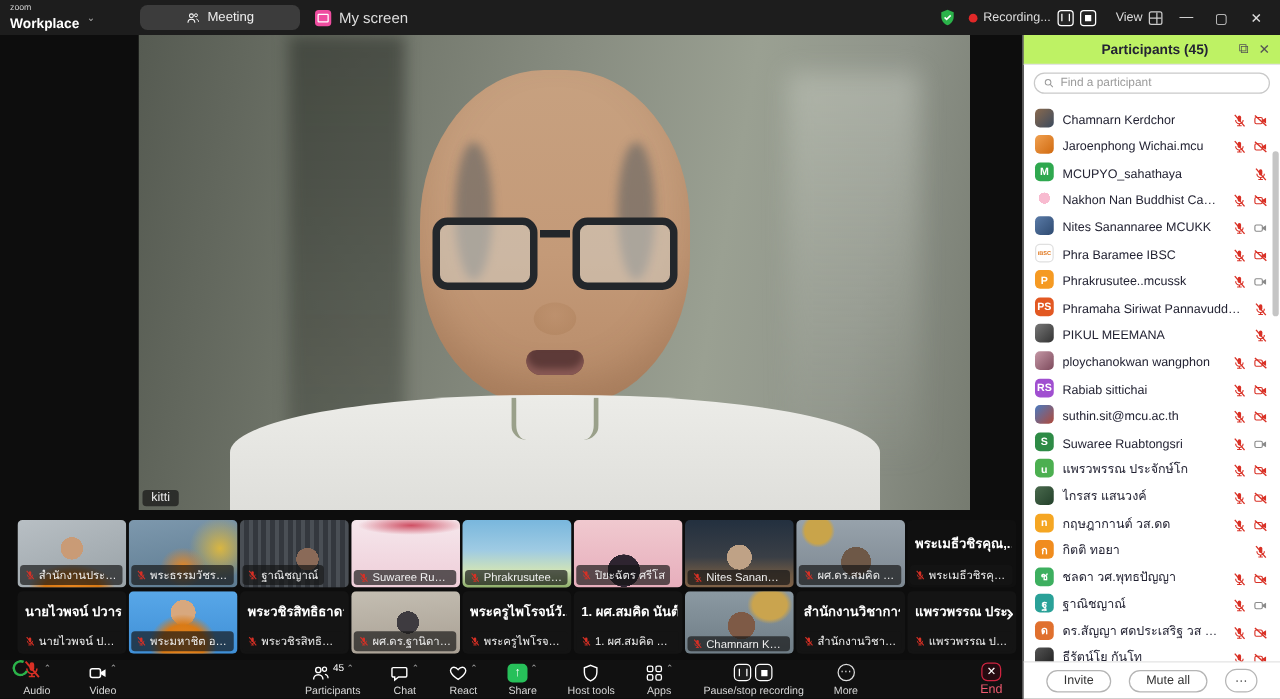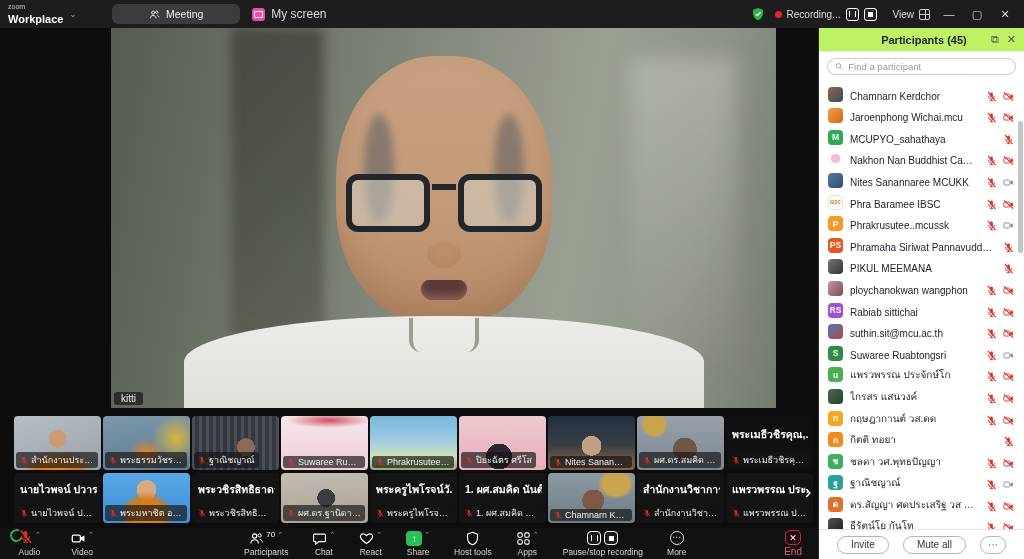--- a/index.html
+++ b/index.html
@@ -437,21 +437,21 @@
               </span>
             <span class="lab">Video</span>
           </div>
         </div>
         <div class="tcenter">
           <div class="titem">
             <span class="irow">
                 <svg class="ticon" style="color:#fff">
                   <use href="#i-people"></use>
                 </svg>
-                <span class="badge45">70</span>
+                <span class="badge45">45</span>
                 <span class="chev">⌃</span>
               </span>
             <span class="lab">Participants</span>
           </div>
           <div class="titem">
             <span class="irow">
                 <svg class="ticon" style="color:#fff">
                   <use href="#i-chat"></use>
                 </svg>
                 <span class="chev">⌃</span>

